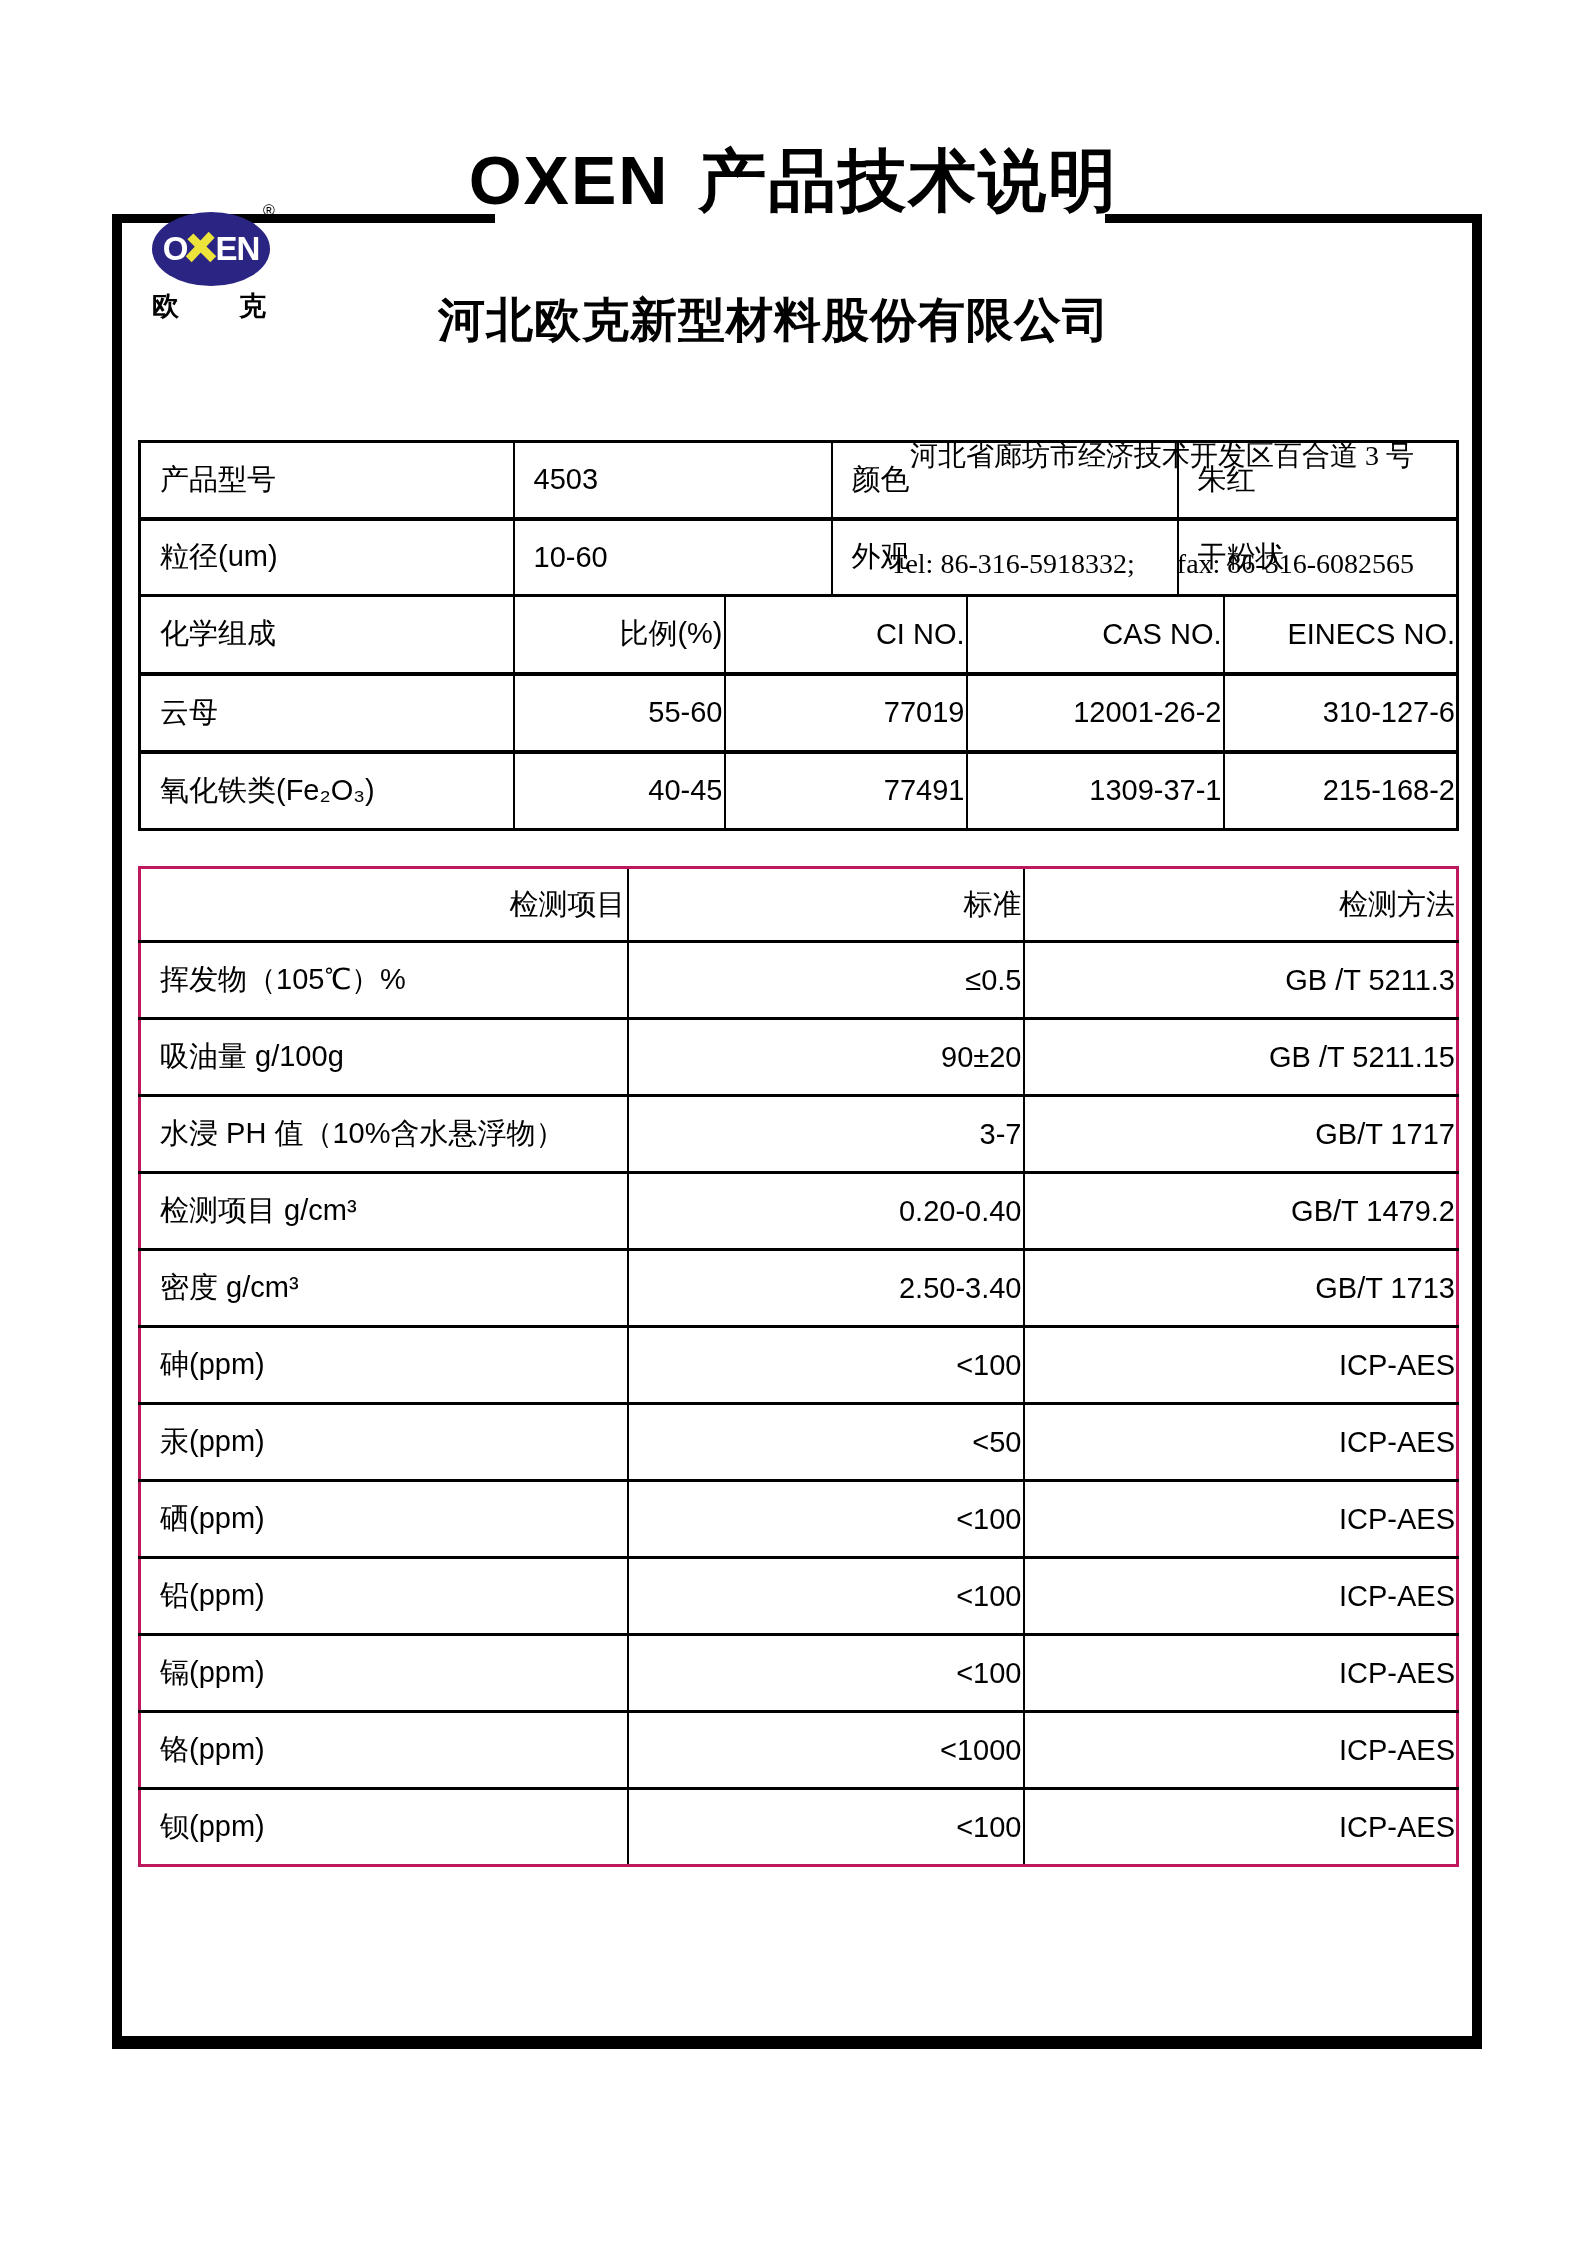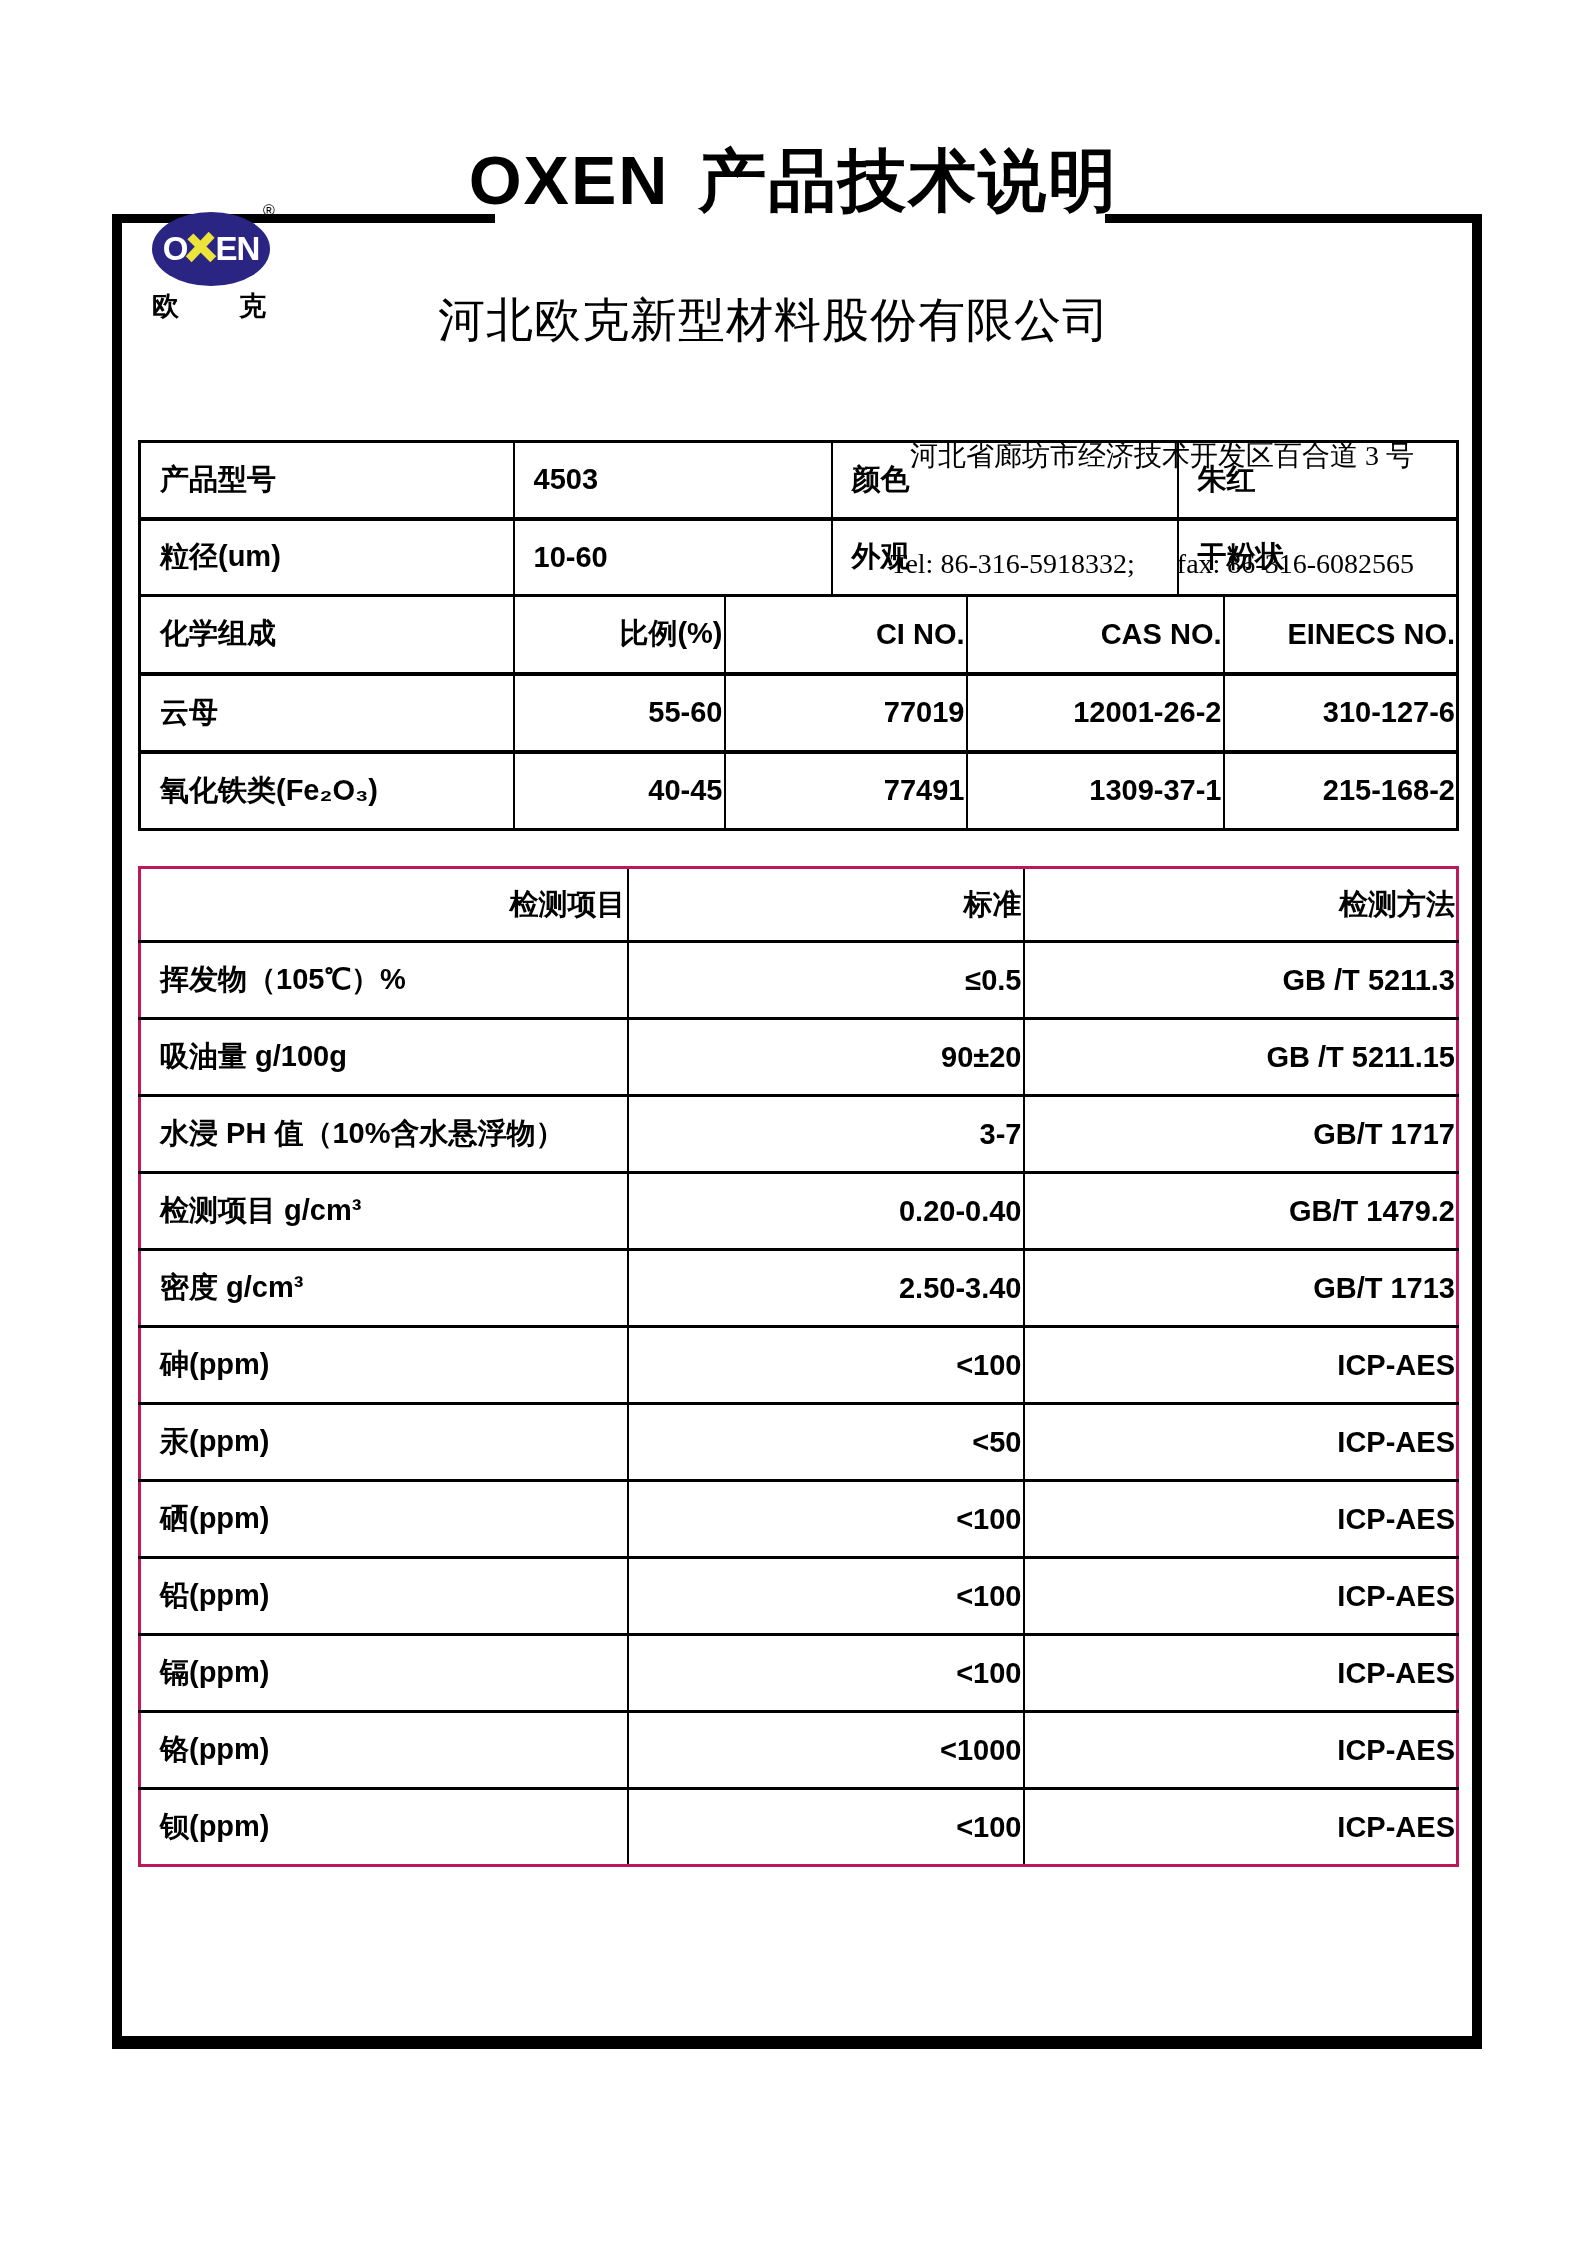--- a/index.html
+++ b/index.html
@@ -43,30 +43,30 @@
   .logo-reg{position:absolute;left:263px;top:202px;font-size:16px;font-weight:400;}
   .logo-caption{
     position:absolute;left:152px;top:288px;width:114px;
     display:flex;justify-content:space-between;
     font-size:27px;font-weight:700;
   }
   
   .company-name{
     position:absolute;left:438px;top:289px;
     font-family:"Liberation Serif", serif;
-    font-size:47px;font-weight:400;letter-spacing:1px;white-space:nowrap;
+    font-size:47px;font-weight:700;letter-spacing:1px;white-space:nowrap;
   }
   .address-block{
     position:absolute;right:173px;top:366px;
     text-align:right;
     font-family:"Liberation Serif", serif;
     font-size:28px;line-height:36px;white-space:pre;
   }
   
-  .tbl{border-collapse:collapse;table-layout:fixed;width:100%;font-weight:bold;}
+  .tbl{border-collapse:collapse;table-layout:fixed;width:100%;}
   .tbl td{
     border:2px solid #000;
     font-size:29px;
     vertical-align:middle;
     box-sizing:border-box;
     overflow:hidden;white-space:nowrap;
   }
   .tbl td.lft{text-align:left;padding-left:19px;}
   .tbl td.ctr{text-align:right;padding-left:0;}
   

